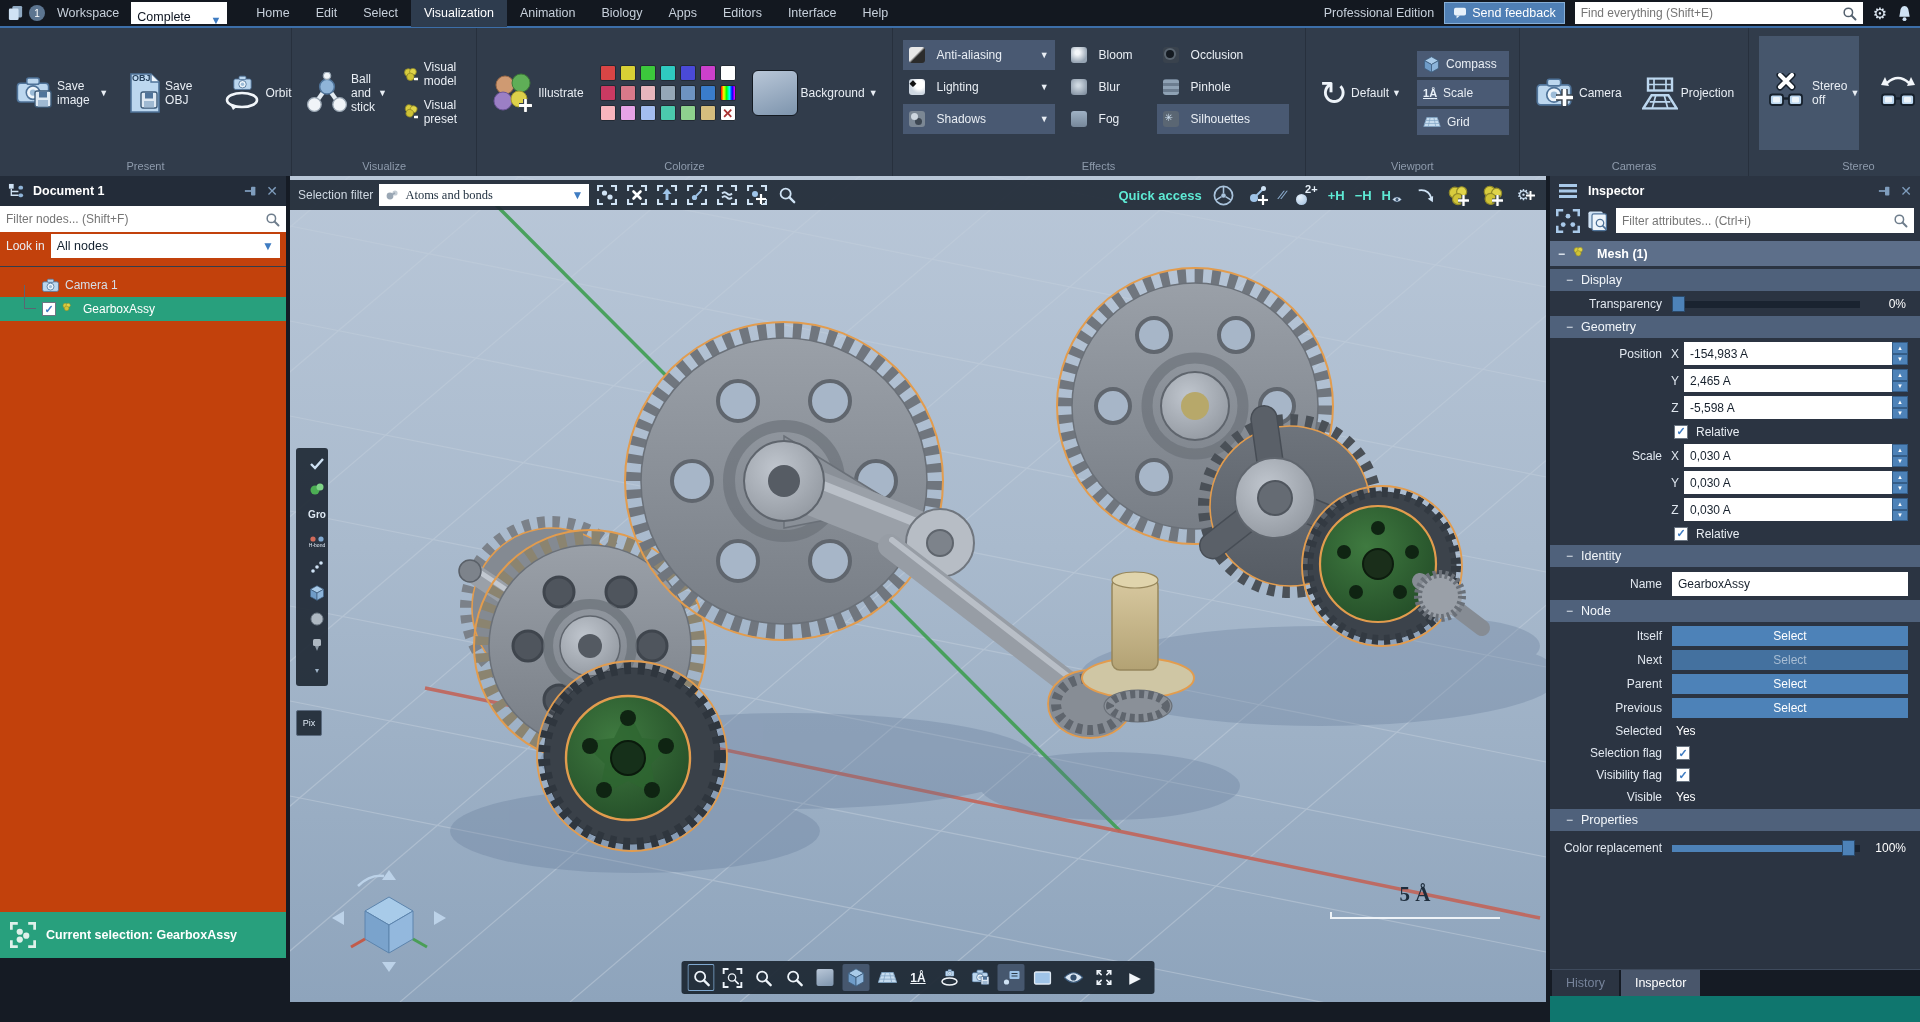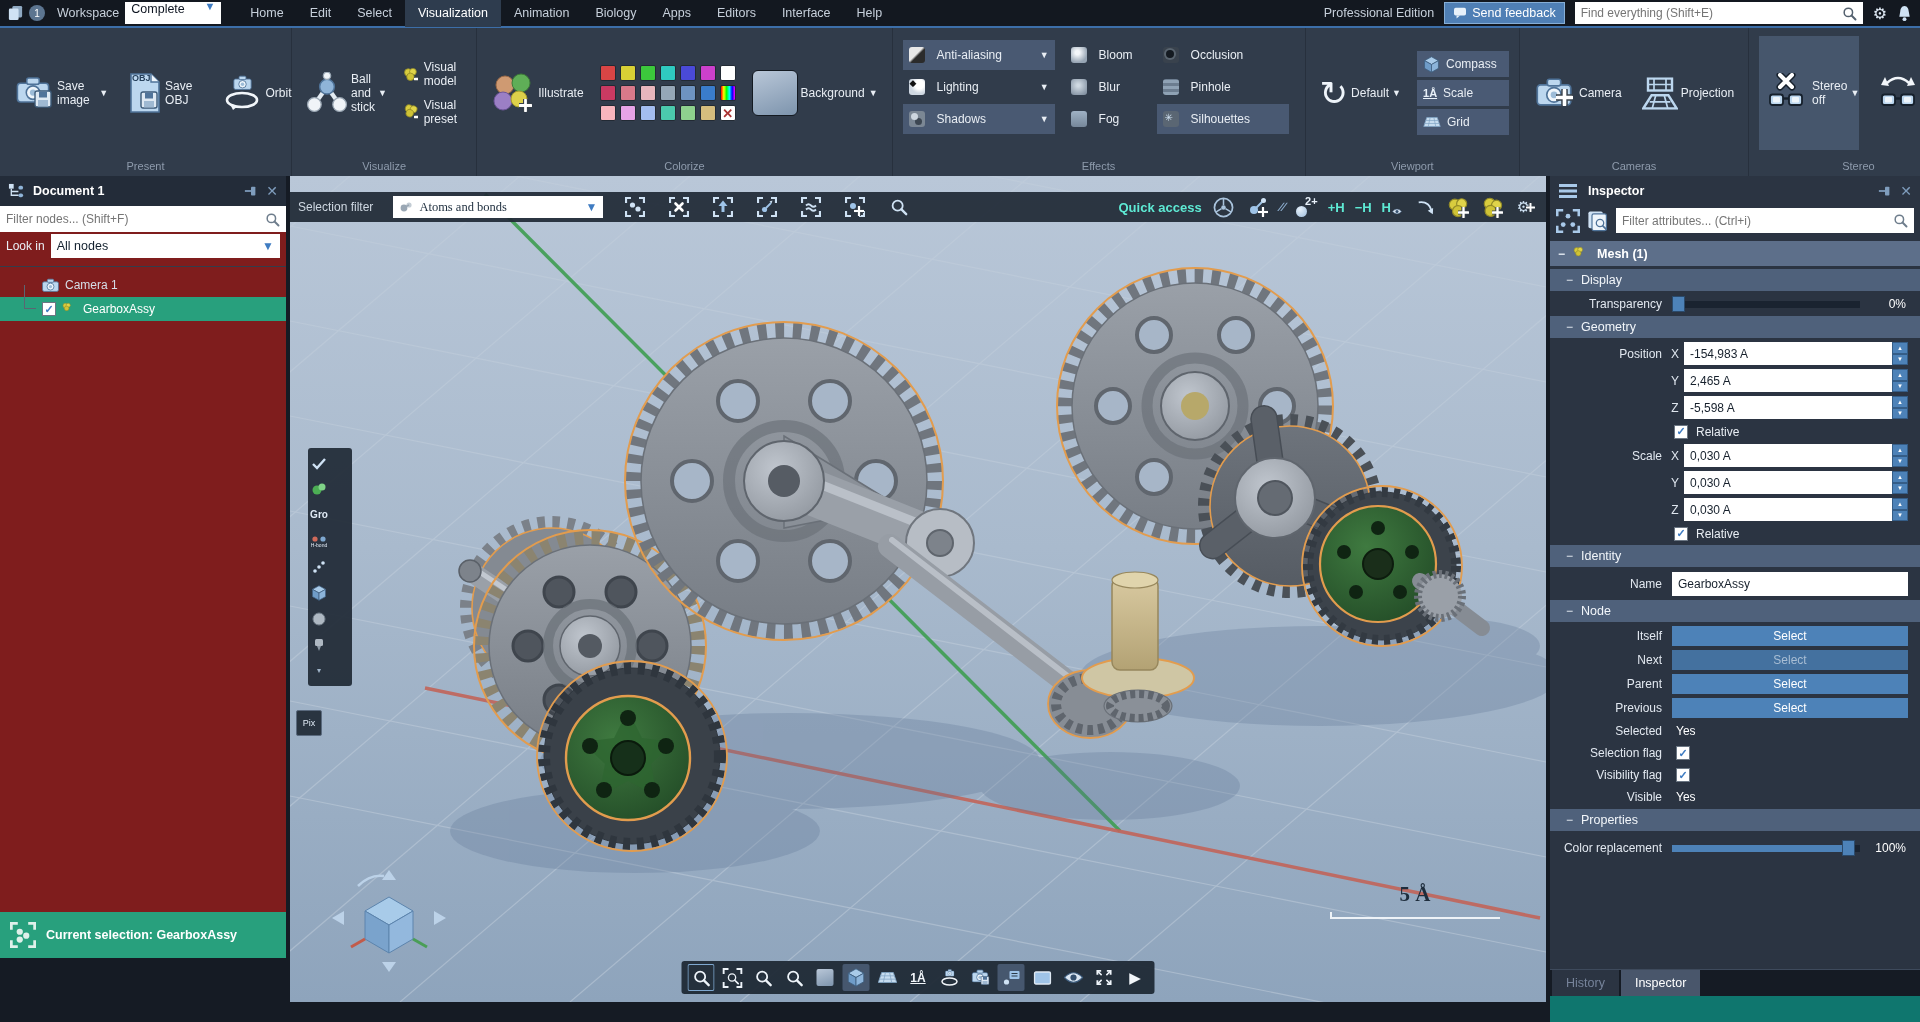--- a/index.html
+++ b/index.html
@@ -7,22 +7,22 @@
     font-family:"Liberation Sans", sans-serif; }
   .app { position:relative; width:1920px; height:1022px; background:#151b24; color:#e9eef4; }
 
   
   .titlebar { position:absolute; left:0; top:0; width:1920px; height:28px;
     background:#131820; border-bottom:2px solid #3c6ea8; display:flex; align-items:center;
     font-size:12.5px; color:#c7d0db; padding:0 8px; gap:6px; }
   .tb-badge { width:16px; height:16px; border-radius:50%; background:#5d7globalcss; background:#5c7590;
     color:#fff; font-size:10px; display:flex; align-items:center; justify-content:center; }
   .tb-ws { margin-left:6px; }
-  .tb-combo { margin-left:0; width:96px; height:22px; background:#fff; color:#0d1420;
-    display:flex; align-items:flex-start; padding:0 6px; font-size:12.5px; }
+  .tb-combo { margin-left:6px; width:96px; height:22px; background:#fff; color:#0d1420;
+    display:flex; align-items:flex-end; padding:0 6px; font-size:12.5px; }
   .tb-combo .car { margin-left:auto; color:#3f7cc2; font-size:11px; }
   .menu { display:flex; margin-left:10px; height:28px; }
   .menu .mi { padding:0 13px; display:flex; align-items:center; cursor:default; }
   .menu .mi.active { background:#2e3c4e; color:#fff; }
   .tb-right { margin-left:auto; display:flex; align-items:center; gap:10px; }
   .feedback { background:#4f7fb5; border:1px solid #86aed6; color:#fff; height:22px;
     display:flex; align-items:center; gap:5px; padding:0 8px; font-size:12.5px; }
   .tb-search { width:288px; height:22px; background:#fff; display:flex; align-items:center; padding:0 6px; }
   .tb-search input { border:0; outline:0; flex:1; font-size:12px; font-family:inherit; color:#222; }
   .tb-search .sic { color:#53606e; }
@@ -65,21 +65,21 @@
   .fx-ph { background:repeating-linear-gradient(0deg,#8fa2b5 0 3px,#6c7d90 3px 6px); }
   .fx-si { background:#5a6673; position:relative; }
   .fx-si::after{ content:"✳"; position:absolute; left:2px; top:1px; font-size:10px; color:#cfe0f0; }
   .vstack { display:flex; flex-direction:column; gap:3px; justify-content:center; }
   .vtog { display:flex; align-items:center; gap:6px; width:92px; height:26px; padding:0 6px; font-size:12px; background:#4a5a74; }
   .scale-ic { font-size:11px; font-weight:bold; text-decoration:underline; color:#e8f0f8; }
   .info-col { display:flex; align-items:flex-start; padding:10px 12px; border-right:none; }
 
   
   .docpanel { position:absolute; left:0; top:176px; width:286px; height:782px;
-    background:#7f1d1d; display:flex; flex-direction:column; }
+    background:#c2410c; display:flex; flex-direction:column; }
   .dp-head { height:30px; background:#232c39; display:flex; align-items:center; padding:0 8px; gap:8px; }
   .dp-title { font-weight:bold; font-size:12.5px; color:#fff; }
   .dp-tools { margin-left:auto; display:flex; gap:8px; color:#7f9dbd; align-items:center; }
   .xglyph { font-size:14px; color:#7f9dbd; line-height:1; }
   .dp-filter { height:26px; background:#fff; display:flex; align-items:center; padding:0 6px; }
   .dp-filter input { flex:1; border:0; outline:0; font-size:12px; font-family:inherit; color:#222; }
   .dp-lookin { display:flex; align-items:center; margin:2px 6px 8px; gap:6px; font-size:12px; }
   .dp-sel { flex:1; height:24px; background:#fff; color:#12202e; display:flex; align-items:center; padding:0 6px; font-size:12.5px; }
   .dp-sel .car { margin-left:auto; color:#3f7cc2; font-size:12px; }
   .dp-tree { border-top:1px solid #323d4b; padding-top:6px; font-size:12px; color:#d6dee8; }
@@ -90,35 +90,35 @@
   .trow .content { display:flex; align-items:center; gap:6px; margin-left:24px; }
   .cbx { width:14px; height:14px; background:#fff; border:1px solid #6b7683; display:flex;
     align-items:center; justify-content:center; color:#3f7cc2; font-size:11px; font-weight:bold; }
   .dp-space { flex:1; }
   .dp-current { height:46px; background:#28a07d; display:flex; align-items:center; gap:10px;
     padding:0 10px; font-weight:bold; font-size:12.5px; color:#fff; }
 
   
   .viewport { position:absolute; left:290px; top:176px; width:1256px; height:826px; overflow:hidden; background:#a9bacd; }
   .vp-scene { position:absolute; inset:0; }
-  .vp-top { position:absolute; left:0; top:16px; right:0; height:30px; background:rgba(32,42,54,.93);
-    display:flex; align-items:center; padding:0 8px; gap:20px; font-size:12px; color:#cfd8e2; }
+  .vp-top { position:absolute; left:0; top:4px; right:0; height:30px; background:rgba(32,42,54,.93);
+    display:flex; align-items:center; padding:0 8px; gap:6px; font-size:12px; color:#cfd8e2; }
   .selcombo { width:210px; height:22px; background:#fff; color:#1c2c3c; display:flex; align-items:center;
     gap:6px; padding:0 6px; font-size:12.5px;font-family:Liberation Serif, serif; }
   .selcombo .car{ margin-left:auto; color:#3f7cc2; font-size:12px; }
   .vbtn { width:24px; height:24px; display:flex; align-items:center; justify-content:center; color:#cfe2f4; }
   .qa { margin-left:auto; display:flex; align-items:center; gap:10px; }
   .qa-t { font-weight:bold; font-size:13px; color:#5eead4; }
   .slashes { font-weight:bold; color:#8fb0d2; font-style:italic; letter-spacing:1px; }
   .ionwrap { position:relative; width:22px; height:22px; }
   .ionball { position:absolute; left:0; bottom:1px; width:11px; height:11px; border-radius:50%;
     background:radial-gradient(circle at 35% 30%,#e7f1fa,#9dbcdc); }
   .ionsup { position:absolute; right:0; top:-1px; font-size:11px; font-weight:bold; color:#e8f1fa; }
-  .sidebar { position:absolute; left:6px; top:272px; width:44px; background:rgba(32,42,54,.93);
-    border-radius:3px; padding:4px 0; display:flex; flex-direction:column; align-items:flex-start; gap:4px;margin-left:12px; }
+  .sidebar { position:absolute; left:6px; top:272px; width:32px; background:rgba(32,42,54,.93);
+    border-radius:3px; padding:4px 0; display:flex; flex-direction:column; align-items:flex-end; gap:4px; }
   .sbic { width:22px; height:22px; display:flex; align-items:center; justify-content:center;
     font-size:9px; color:#dfe9f4; flex-direction:column; line-height:1; }
   .pixbox { position:absolute; left:6px; top:534px; width:26px; height:26px; background:rgba(32,42,54,.93);
     border:1px solid #5a6a7e; border-radius:2px; color:#dfe9f4; font-size:9px; display:flex;
     align-items:center; justify-content:center; }
   .navcube { position:absolute; left:34px; top:690px; width:130px; height:110px; }
   .scalebar { position:absolute; right:46px; top:706px; width:170px; text-align:center; }
   .scalebar .txt { font-size:21px; color:#1e2d3c; font-weight:bold; font-family:"Liberation Serif", serif; }
   .scalebar .line { margin-top:10px; height:2px; background:#edf2f7; position:relative; }
   .scalebar .line::before { content:""; position:absolute; left:0; top:-5px; width:2px; height:5px; background:#edf2f7; }

